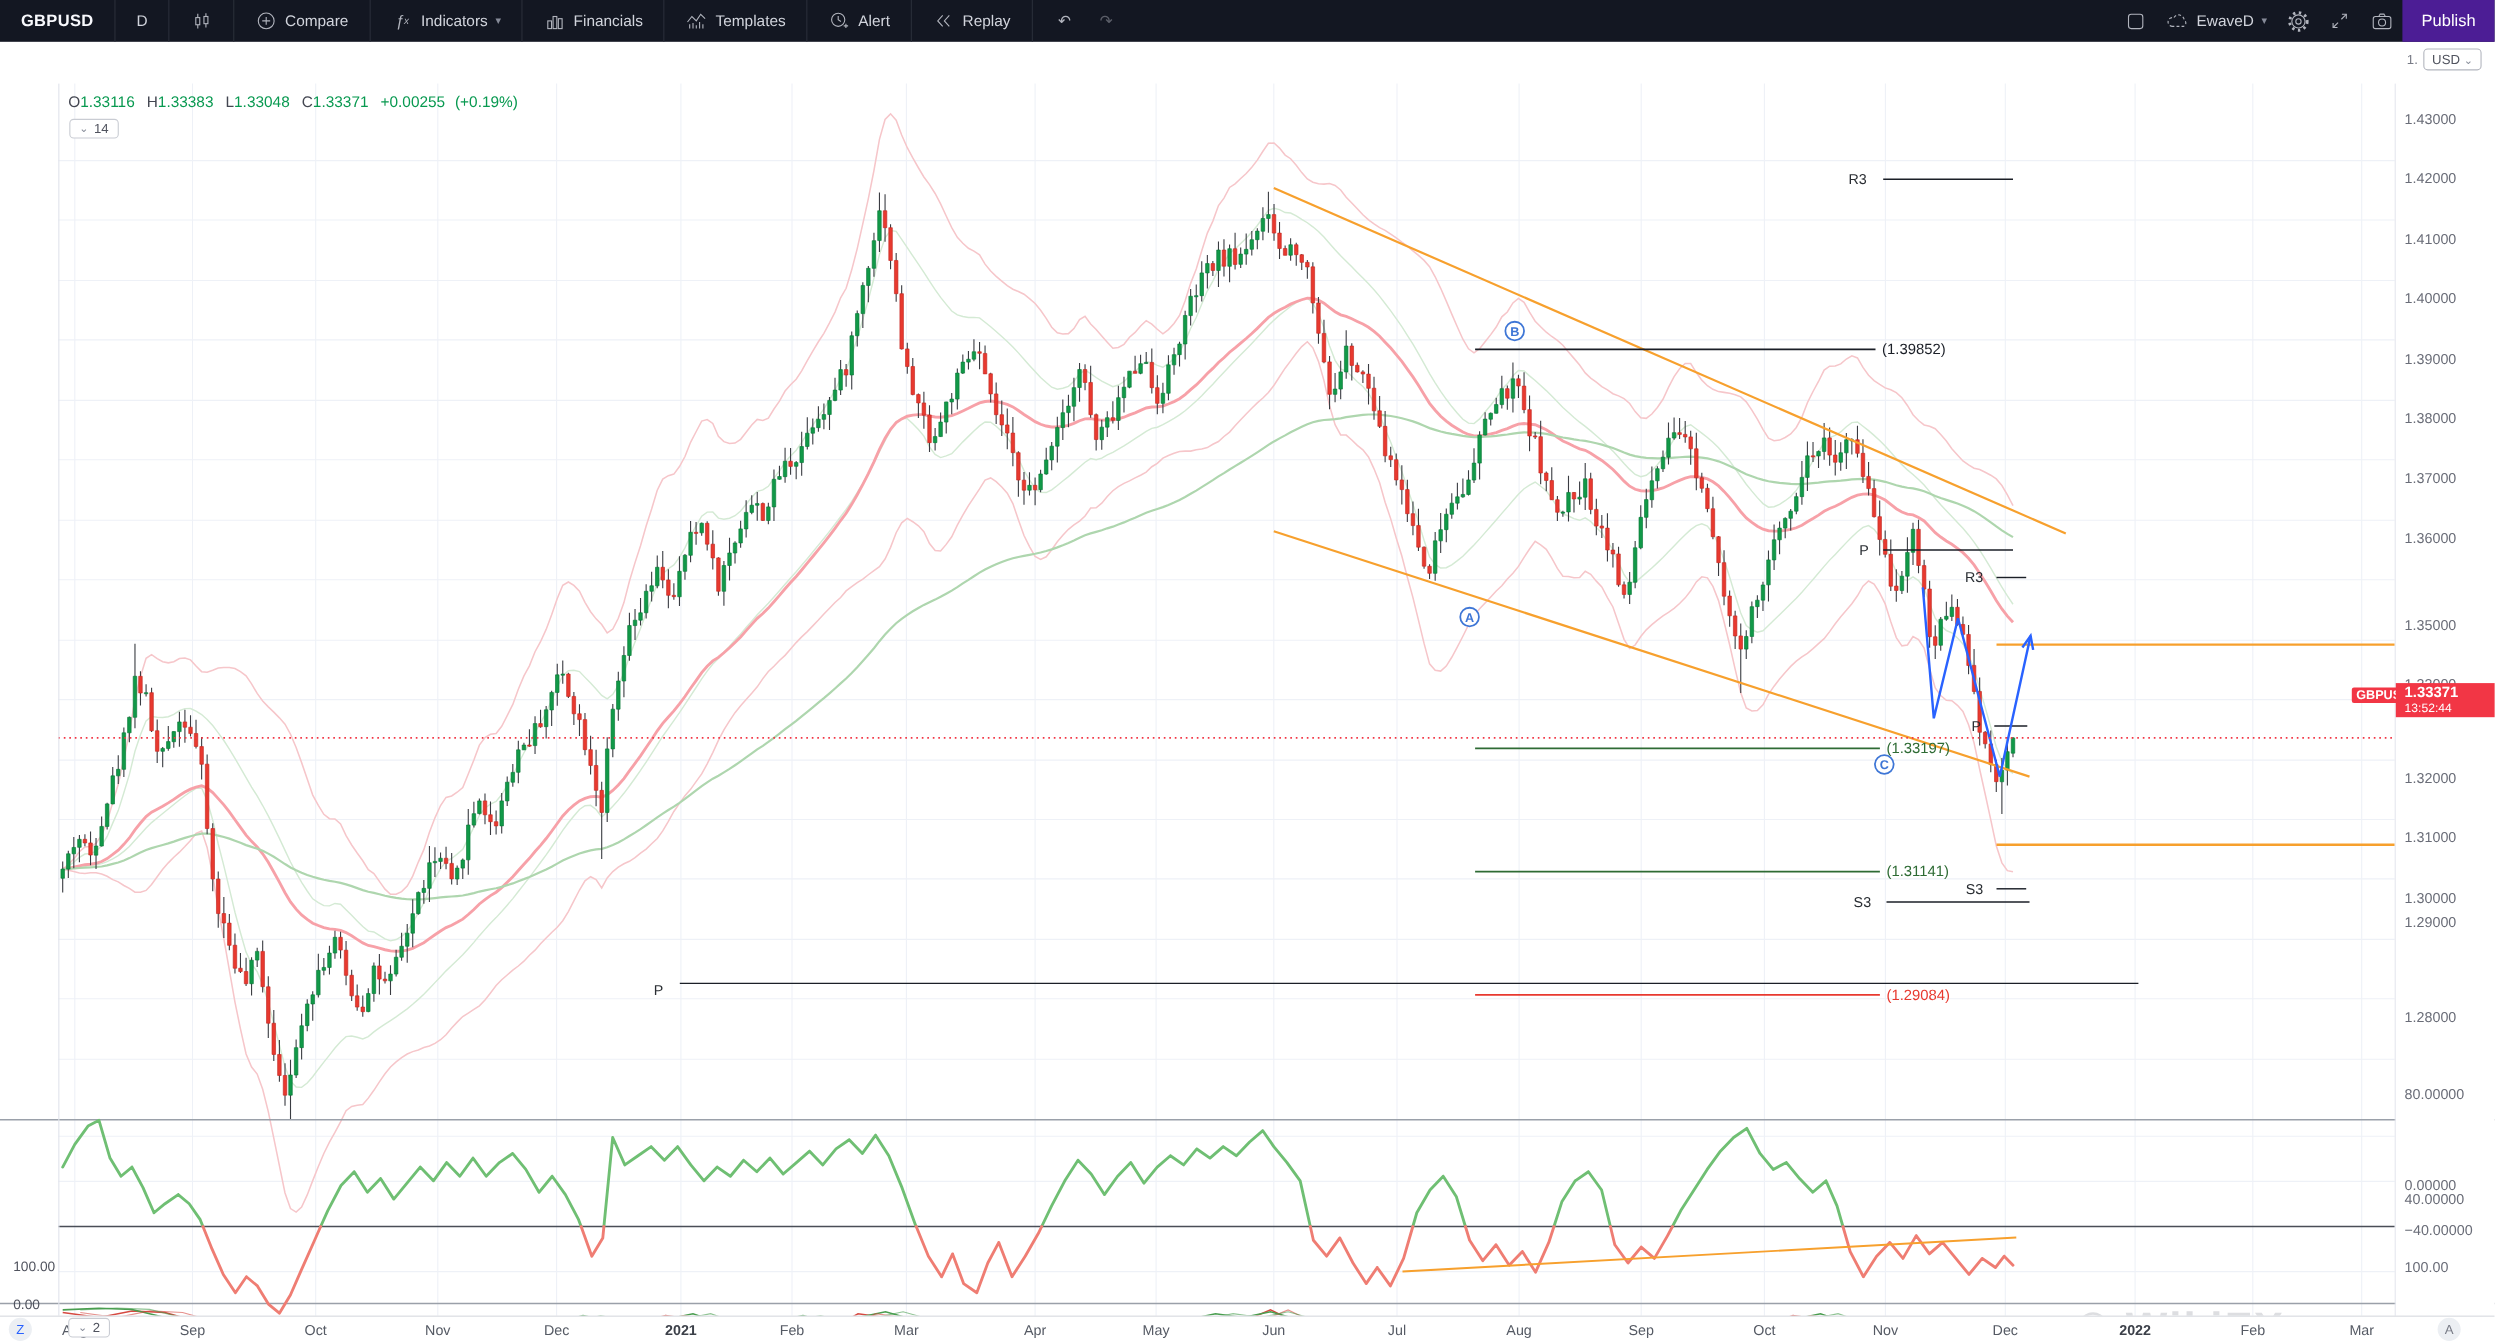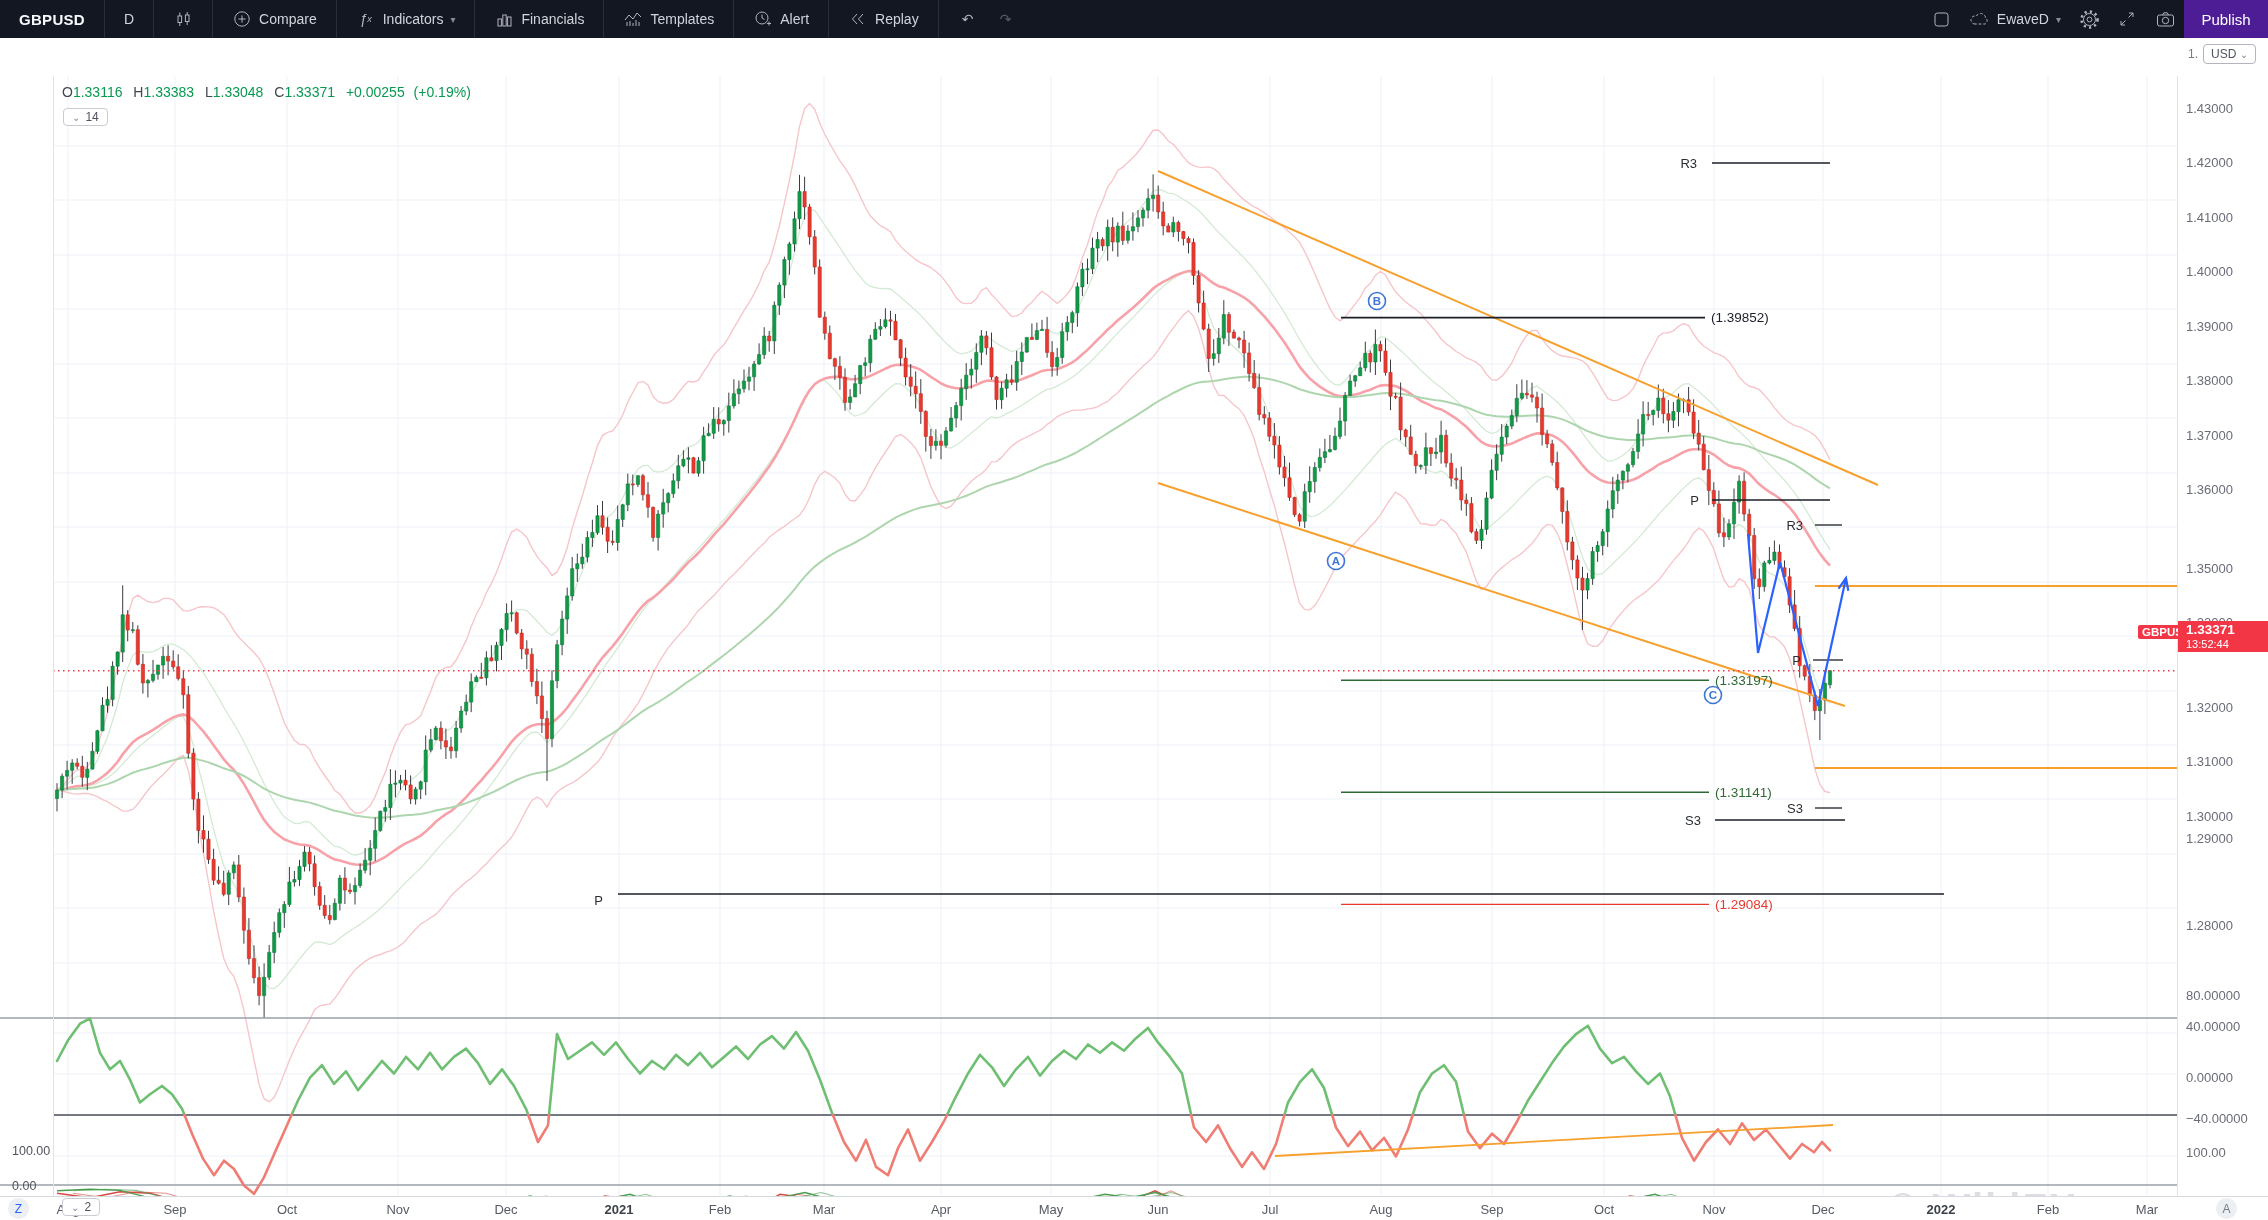--- a/index.html
+++ b/index.html
@@ -356,21 +356,21 @@
       <div class="pa-label" style="top: 451px;">1.36000</div>
       <div class="pa-label" style="top: 506px; margin-top: 24px;">1.35000</div>
       <div class="pa-label" style="top: 590px; text-align: center;">1.34000</div>
       <div class="pa-label" style="top: 584px;">1.33000</div>
       <div class="pa-label" style="top: 669px;">1.32000</div>
       <div class="pa-label" style="top: 723px;">1.31000</div>
       <div class="pa-label" style="top: 778px;">1.30000</div>
       <div class="pa-label" style="top: 800px;">1.29000</div>
       <div class="pa-label" style="top: 887px;">1.28000</div>
       <div class="pa-label" style="top: 957px;">80.00000</div>
-      <div class="pa-label" style="top: 988px; text-align: right;">40.00000</div>
+      <div class="pa-label" style="top: 1052px; text-align: right;">40.00000</div>
       <div class="pa-label" style="top: 1039px;">0.00000</div>
       <div class="pa-label" style="top: 1080px;">−40.00000</div>
       <div class="pa-label" style="top: 1114px;">100.00</div>
     </div>
   <div id="usd-row">
     <span>1.</span>
     <span id="usd-pill"><span>USD</span> <span class="chev">⌄</span></span>
   </div>
   <div id="sym-badge">GBPUSD</div>
   <div id="last-label">

